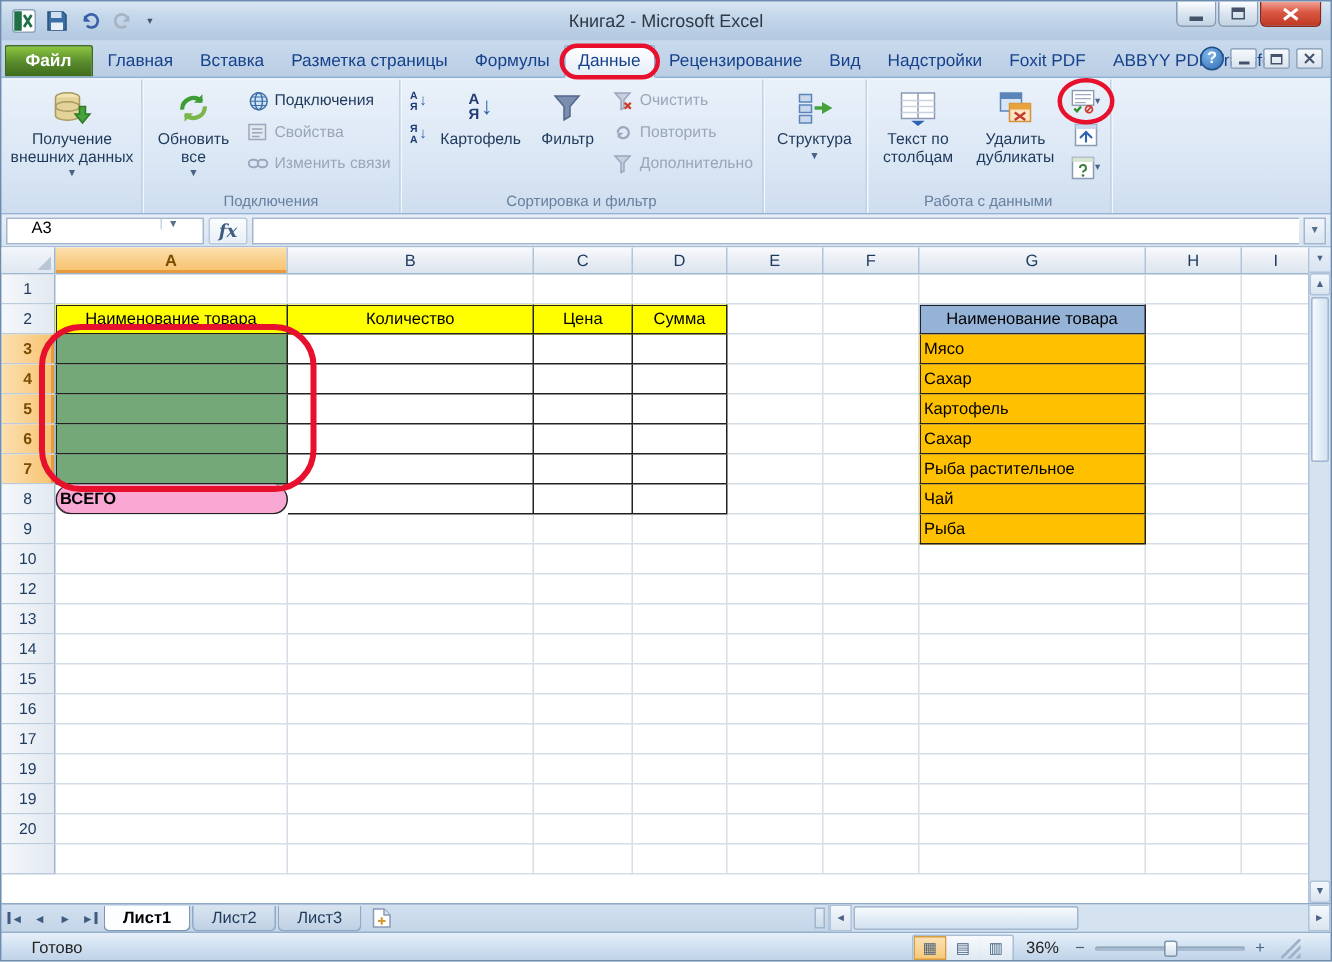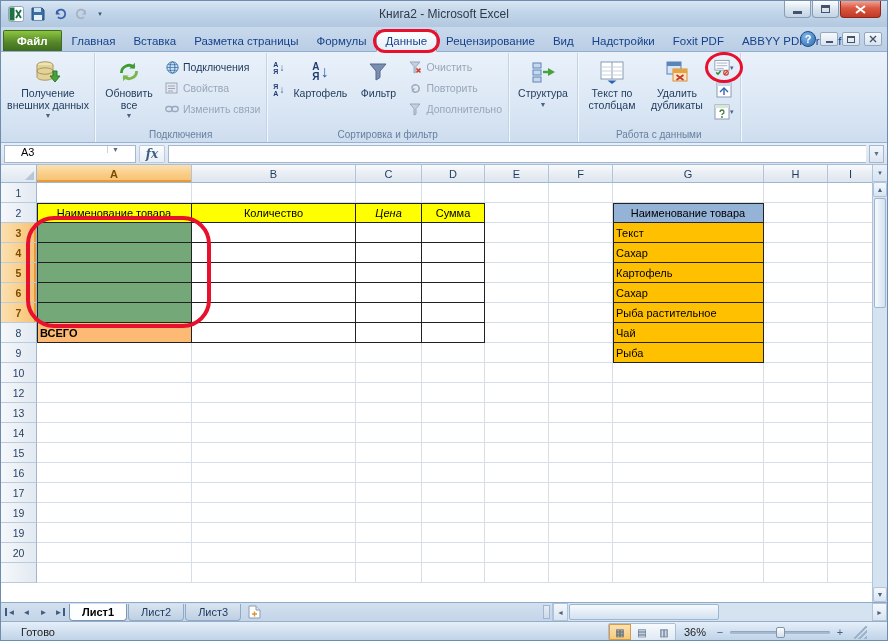--- a/index.html
+++ b/index.html
@@ -443,37 +443,37 @@
           <div class="cell" style="width: 64px;"></div>
           <div class="cell" style="width: 64px;"></div>
           <div class="cell" style="width: 151px;"></div>
           <div class="cell" style="width: 64px;"></div>
           <div class="cell" style="width: 46px;"></div>
         </div>
         <div class="grow">
           <div class="rowhdr">2</div>
           <div class="cell" style="width: 155px; background: rgb(255, 255, 0); justify-content: center; border-right: 1px solid rgb(34, 34, 34); border-bottom: 1px solid rgb(34, 34, 34); box-shadow: rgb(34, 34, 34) 0px 1px 0px inset, rgb(34, 34, 34) 1px 0px 0px inset;">Наименование товара</div>
           <div class="cell" style="width: 164px; background: rgb(255, 255, 0); justify-content: center; border-right: 1px solid rgb(34, 34, 34); border-bottom: 1px solid rgb(34, 34, 34); box-shadow: rgb(34, 34, 34) 0px 1px 0px inset;">Количество</div>
-          <div class="cell" style="width: 66px; background: rgb(255, 255, 0); justify-content: center; border-right: 1px solid rgb(34, 34, 34); border-bottom: 1px solid rgb(34, 34, 34); box-shadow: rgb(34, 34, 34) 0px 1px 0px inset; font-style: italic;">Цена</div>
+          <div class="cell" style="width: 66px; background: rgb(255, 255, 0); justify-content: center; border-right: 1px solid rgb(34, 34, 34); border-bottom: 1px solid rgb(34, 34, 34); box-shadow: rgb(34, 34, 34) 0px 1px 0px inset;">Цена</div>
           <div class="cell" style="width: 63px; background: rgb(255, 255, 0); justify-content: center; border-right: 1px solid rgb(34, 34, 34); border-bottom: 1px solid rgb(34, 34, 34); box-shadow: rgb(34, 34, 34) 0px 1px 0px inset;">Сумма</div>
           <div class="cell" style="width: 64px;"></div>
           <div class="cell" style="width: 64px;"></div>
           <div class="cell" style="width: 151px; background: rgb(149, 179, 215); justify-content: center; border-right: 1px solid rgb(34, 34, 34); border-bottom: 1px solid rgb(34, 34, 34); box-shadow: rgb(34, 34, 34) 0px 1px 0px inset, rgb(34, 34, 34) 1px 0px 0px inset;">Наименование товара</div>
           <div class="cell" style="width: 64px;"></div>
           <div class="cell" style="width: 46px;"></div>
         </div>
         <div class="grow">
           <div class="rowhdr sel">3</div>
           <div class="cell" style="width: 155px; background: rgb(116, 168, 120); border-right: 1px solid rgb(34, 34, 34); border-bottom: 1px solid rgb(34, 34, 34); box-shadow: rgb(34, 34, 34) 1px 0px 0px inset;"></div>
           <div class="cell" style="width: 164px; border-right: 1px solid rgb(34, 34, 34); border-bottom: 1px solid rgb(34, 34, 34);"></div>
           <div class="cell" style="width: 66px; border-right: 1px solid rgb(34, 34, 34); border-bottom: 1px solid rgb(34, 34, 34);"></div>
           <div class="cell" style="width: 63px; border-right: 1px solid rgb(34, 34, 34); border-bottom: 1px solid rgb(34, 34, 34);"></div>
           <div class="cell" style="width: 64px;"></div>
           <div class="cell" style="width: 64px;"></div>
-          <div class="cell" style="width: 151px; background: rgb(255, 192, 0); border-right: 1px solid rgb(34, 34, 34); border-bottom: 1px solid rgb(34, 34, 34); box-shadow: rgb(34, 34, 34) 1px 0px 0px inset;">Текст</div>
+          <div class="cell" style="width: 151px; background: rgb(255, 192, 0); border-right: 1px solid rgb(34, 34, 34); border-bottom: 1px solid rgb(34, 34, 34); box-shadow: rgb(34, 34, 34) 1px 0px 0px inset;">Мясо</div>
           <div class="cell" style="width: 64px;"></div>
           <div class="cell" style="width: 46px;"></div>
         </div>
         <div class="grow">
           <div class="rowhdr sel">4</div>
           <div class="cell" style="width: 155px; background: rgb(116, 168, 120); border-right: 1px solid rgb(34, 34, 34); border-bottom: 1px solid rgb(34, 34, 34); box-shadow: rgb(34, 34, 34) 1px 0px 0px inset;"></div>
           <div class="cell" style="width: 164px; border-right: 1px solid rgb(34, 34, 34); border-bottom: 1px solid rgb(34, 34, 34);"></div>
           <div class="cell" style="width: 66px; border-right: 1px solid rgb(34, 34, 34); border-bottom: 1px solid rgb(34, 34, 34);"></div>
           <div class="cell" style="width: 63px; border-right: 1px solid rgb(34, 34, 34); border-bottom: 1px solid rgb(34, 34, 34);"></div>
           <div class="cell" style="width: 64px;"></div>
@@ -513,21 +513,21 @@
           <div class="cell" style="width: 66px; border-right: 1px solid rgb(34, 34, 34); border-bottom: 1px solid rgb(34, 34, 34);"></div>
           <div class="cell" style="width: 63px; border-right: 1px solid rgb(34, 34, 34); border-bottom: 1px solid rgb(34, 34, 34);"></div>
           <div class="cell" style="width: 64px;"></div>
           <div class="cell" style="width: 64px;"></div>
           <div class="cell" style="width: 151px; background: rgb(255, 192, 0); border-right: 1px solid rgb(34, 34, 34); border-bottom: 1px solid rgb(34, 34, 34); box-shadow: rgb(34, 34, 34) 1px 0px 0px inset;">Рыба растительное</div>
           <div class="cell" style="width: 64px;"></div>
           <div class="cell" style="width: 46px;"></div>
         </div>
         <div class="grow">
           <div class="rowhdr">8</div>
-          <div class="cell" style="width: 155px; background: #fdba74; font-weight: bold; border-right: 1px solid rgb(34, 34, 34); border-bottom: 1px solid rgb(34, 34, 34); box-shadow: rgb(34, 34, 34) 1px 0px 0px inset;">ВСЕГО</div>
+          <div class="cell" style="width: 155px; background: #f9a8d4; font-weight: bold; border-right: 1px solid rgb(34, 34, 34); border-bottom: 1px solid rgb(34, 34, 34); box-shadow: rgb(34, 34, 34) 1px 0px 0px inset; border-radius: 10px;">ВСЕГО</div>
           <div class="cell" style="width: 164px; border-right: 1px solid rgb(34, 34, 34); border-bottom: 1px solid rgb(34, 34, 34);"></div>
           <div class="cell" style="width: 66px; border-right: 1px solid rgb(34, 34, 34); border-bottom: 1px solid rgb(34, 34, 34);"></div>
           <div class="cell" style="width: 63px; border-right: 1px solid rgb(34, 34, 34); border-bottom: 1px solid rgb(34, 34, 34);"></div>
           <div class="cell" style="width: 64px;"></div>
           <div class="cell" style="width: 64px;"></div>
           <div class="cell" style="width: 151px; background: rgb(255, 192, 0); border-right: 1px solid rgb(34, 34, 34); border-bottom: 1px solid rgb(34, 34, 34); box-shadow: rgb(34, 34, 34) 1px 0px 0px inset;">Чай</div>
           <div class="cell" style="width: 64px;"></div>
           <div class="cell" style="width: 46px;"></div>
         </div>
         <div class="grow">

